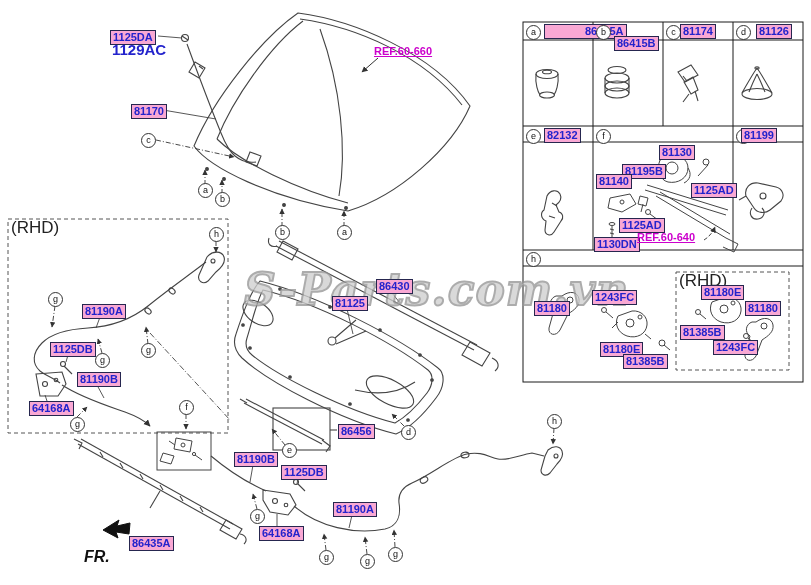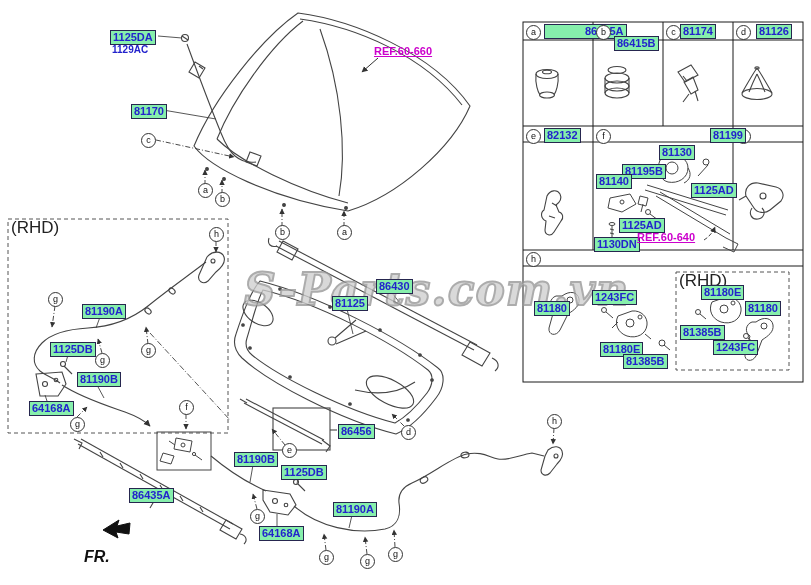--- a/index.html
+++ b/index.html
@@ -1,21 +1,21 @@
 <!DOCTYPE html>
 <html><head>
 <meta charset="utf-8">
 <style>
   html,body{margin:0;padding:0;background:#fff;}
   #screen{position:relative;width:811px;height:585px;background:#fff;overflow:hidden;
           font-family:"Liberation Sans",sans-serif;}
   svg{position:absolute;left:0;top:0;}
   .lbl{position:absolute;font-weight:bold;font-size:11px;line-height:13px;color:#2323cc;
-       background:#86efac;border:1px solid #26264f;padding:0 2px;white-space:nowrap;cursor:pointer;}
-  .plain{position:absolute;font-weight:bold;font-size:10px;line-height:13px;color:#2323cc;white-space:nowrap;}
+       background:#f9a8d4;border:1px solid #26264f;padding:0 2px;white-space:nowrap;cursor:pointer;}
+  .plain{position:absolute;font-weight:bold;font-size:15px;line-height:13px;color:#2323cc;white-space:nowrap;}
   .ref{position:absolute;font-weight:bold;font-size:11px;line-height:13px;color:#cc00cc;
        text-decoration:underline;white-space:nowrap;cursor:pointer;}
   .blk{position:absolute;font-size:17px;line-height:13px;color:#222;white-space:nowrap;}
   .co{position:absolute;width:13px;height:13px;border:1px solid #333;border-radius:50%;
       background:#fff;font-size:9px;line-height:13px;text-align:center;color:#111;}
   .fr{position:absolute;font-weight:bold;font-size:16px;color:#111;font-style:italic;}
   .wm{position:absolute;left:244px;top:264px;font-family:"DejaVu Serif",serif;font-weight:bold;
       font-style:italic;font-size:44px;color:#cfcfcf;-webkit-text-stroke:2px #969696;
       opacity:.78;letter-spacing:1px;pointer-events:none;}
 </style>
@@ -282,21 +282,21 @@
 <div class="lbl" style="left:131px;top:104px;">81170</div>
 <div class="ref" style="left:374px;top:45px;">REF.60-660</div>
 <div class="lbl" style="left:376px;top:279px;">86430</div>
 <div class="lbl" style="left:332px;top:296px;">81125</div>
 <div class="blk" style="left:11px;top:221px;">(RHD)</div>
 <div class="lbl" style="left:82px;top:304px;">81190A</div>
 <div class="lbl" style="left:50px;top:342px;">1125DB</div>
 <div class="lbl" style="left:77px;top:372px;">81190B</div>
 <div class="lbl" style="left:29px;top:401px;">64168A</div>
 <div class="lbl" style="left:338px;top:424px;">86456</div>
-<div class="lbl" style="left:129px;top:488px;">86435A</div>
+<div class="lbl" style="left:129px;top:536px;">86435A</div>
 <div class="lbl" style="left:234px;top:452px;">81190B</div>
 <div class="lbl" style="left:281px;top:465px;">1125DB</div>
 <div class="lbl" style="left:259px;top:526px;">64168A</div>
 <div class="lbl" style="left:333px;top:502px;">81190A</div>
 
 <span class="co" style="left:141px;top:133px;">c</span>
 <span class="co" style="left:198px;top:183px;">a</span>
 <span class="co" style="left:215px;top:192px;">b</span>
 <span class="co" style="left:275px;top:225px;">b</span>
 <span class="co" style="left:337px;top:225px;">a</span>
@@ -320,21 +320,21 @@
 <div class="lbl" style="left:614px;top:36px;">86415B</div>
 <span class="co" style="left:666px;top:25px;">c</span>
 <div class="lbl" style="left:680px;top:24px;">81174</div>
 <span class="co" style="left:736px;top:25px;">d</span>
 <div class="lbl" style="left:756px;top:24px;">81126</div>
 
 <span class="co" style="left:526px;top:129px;">e</span>
 <div class="lbl" style="left:544px;top:128px;">82132</div>
 <span class="co" style="left:596px;top:129px;">f</span>
 <span class="co" style="left:736px;top:129px;">g</span>
-<div class="lbl" style="left:710px;top:128px;">81199</div>
+<div class="lbl" style="left:741px;top:128px;">81199</div>
 
 <div class="lbl" style="left:659px;top:145px;">81130</div>
 <div class="lbl" style="left:622px;top:164px;">81195B</div>
 <div class="lbl" style="left:596px;top:174px;">81140</div>
 <div class="lbl" style="left:691px;top:183px;">1125AD</div>
 <div class="lbl" style="left:619px;top:218px;">1125AD</div>
 <div class="lbl" style="left:594px;top:237px;">1130DN</div>
 <div class="ref" style="left:637px;top:231px;">REF.60-640</div>
 
 <span class="co" style="left:526px;top:252px;">h</span>

